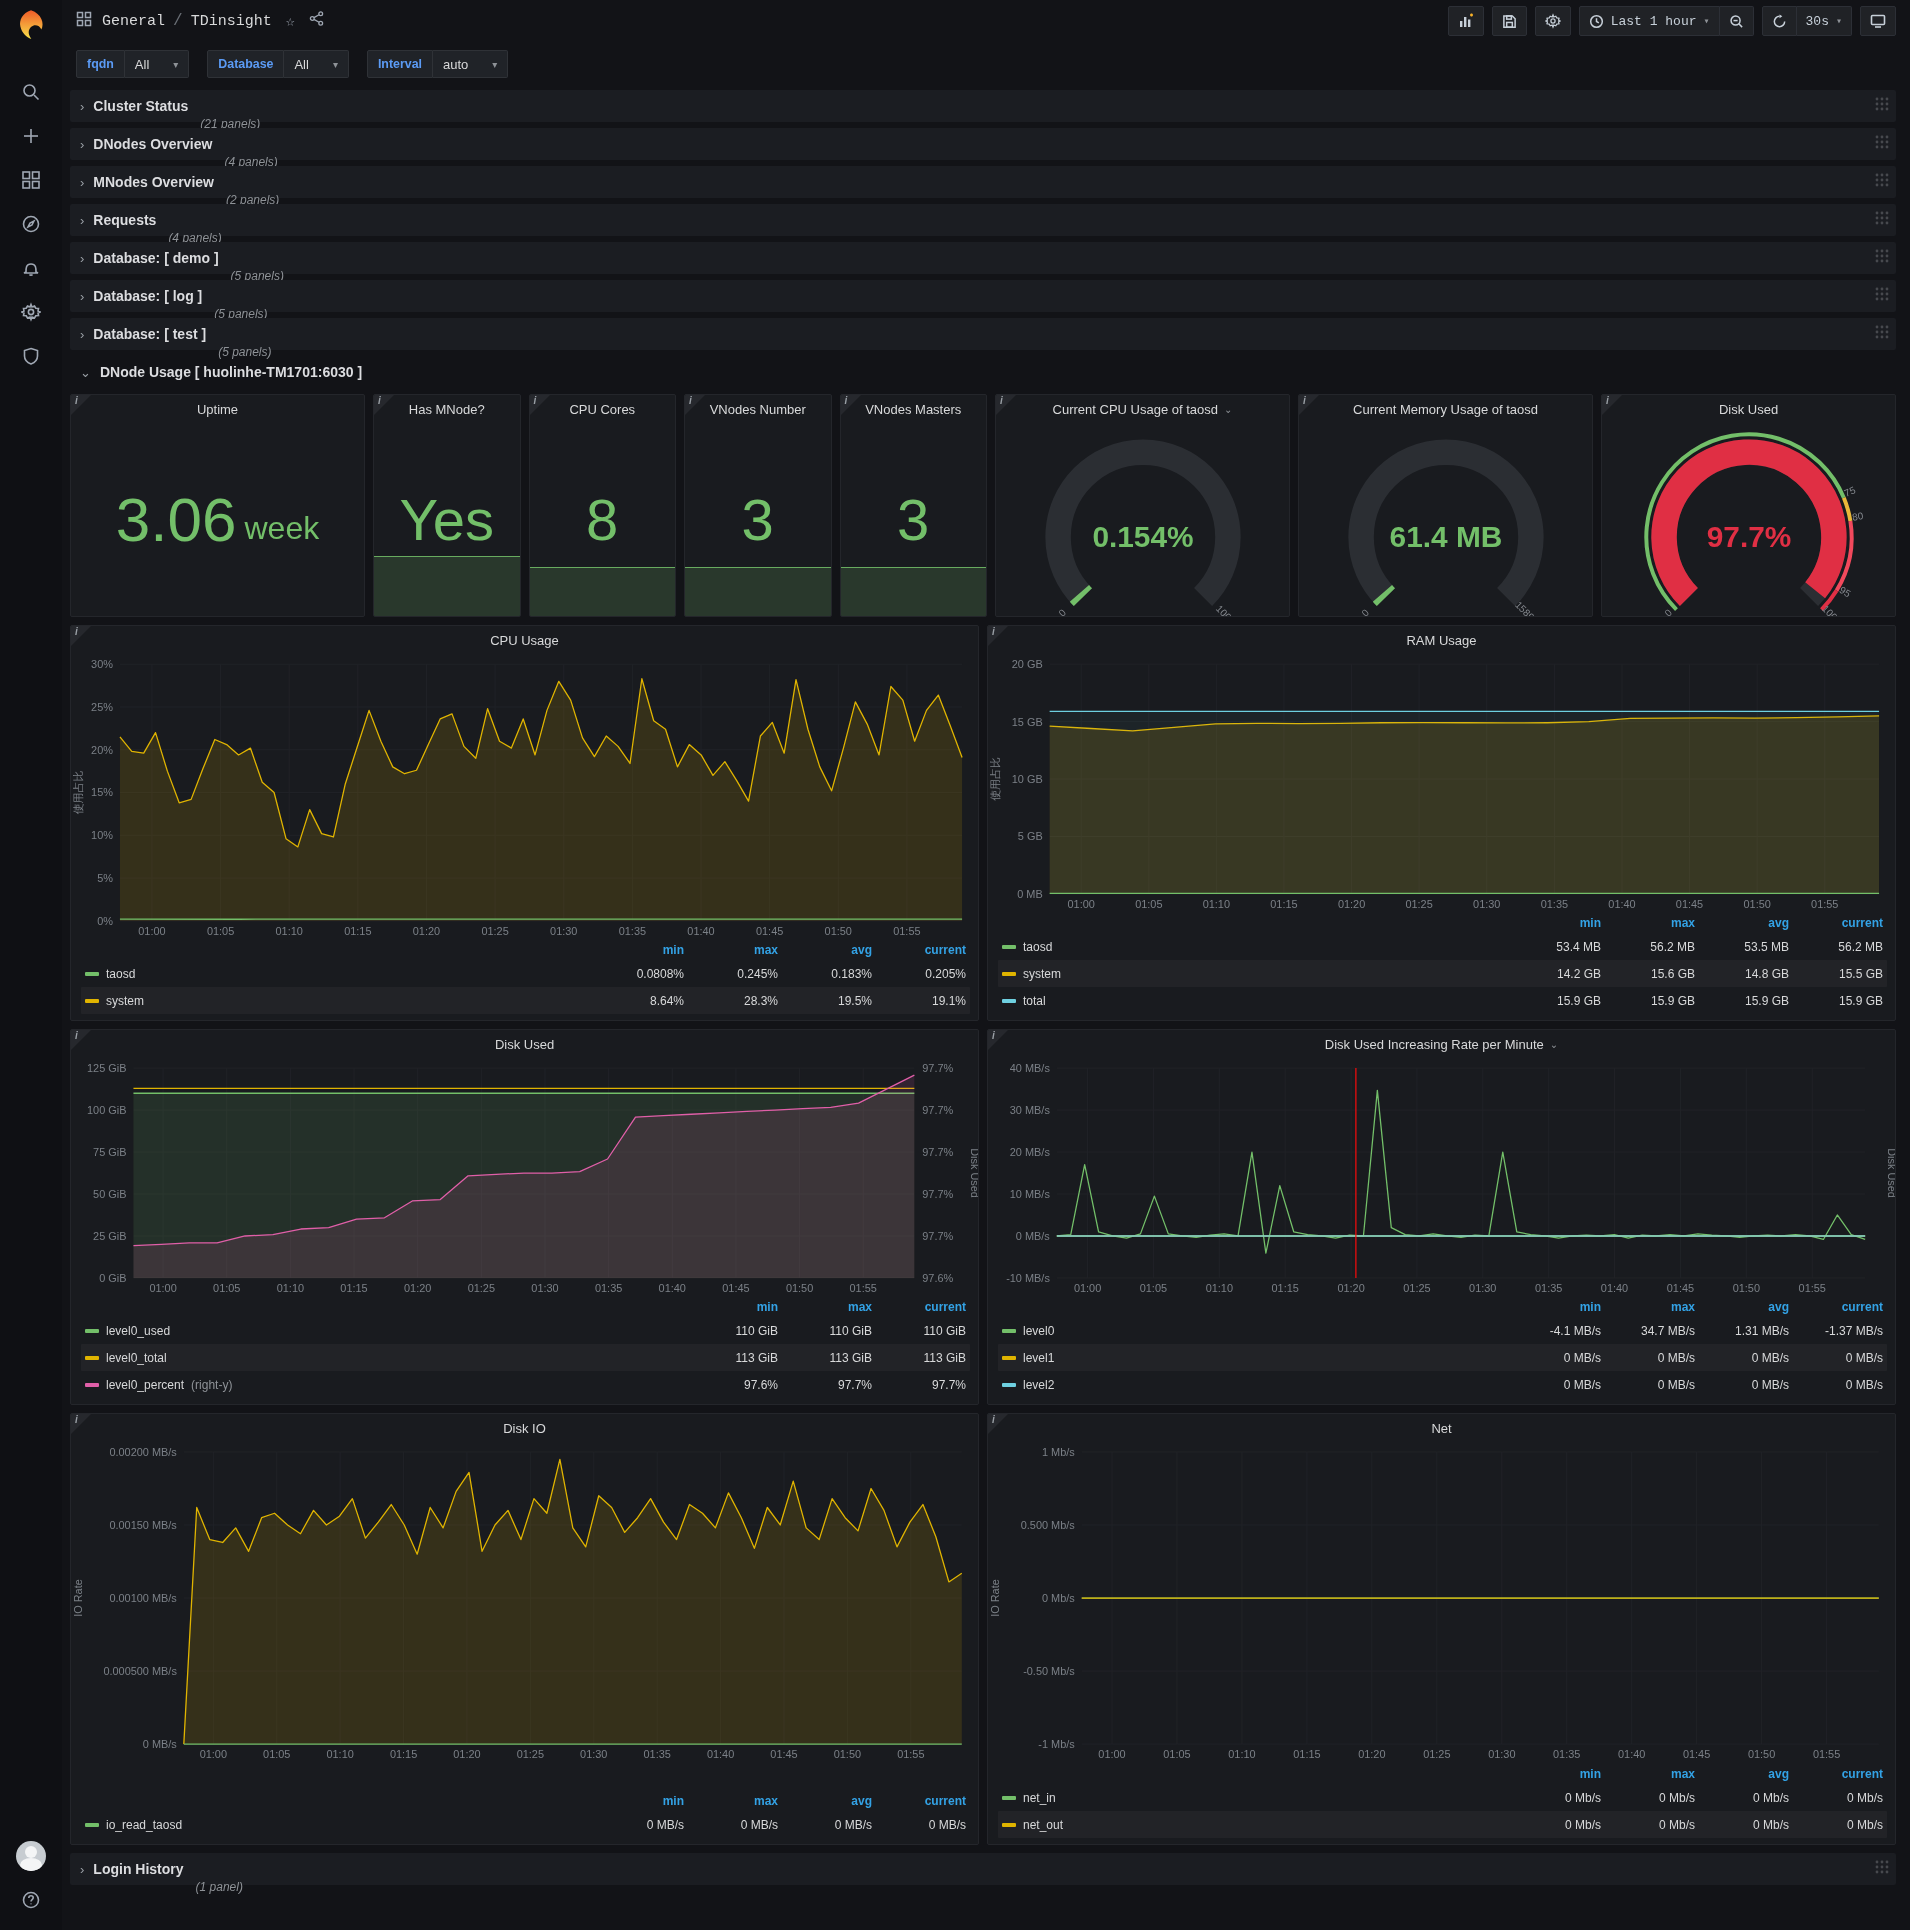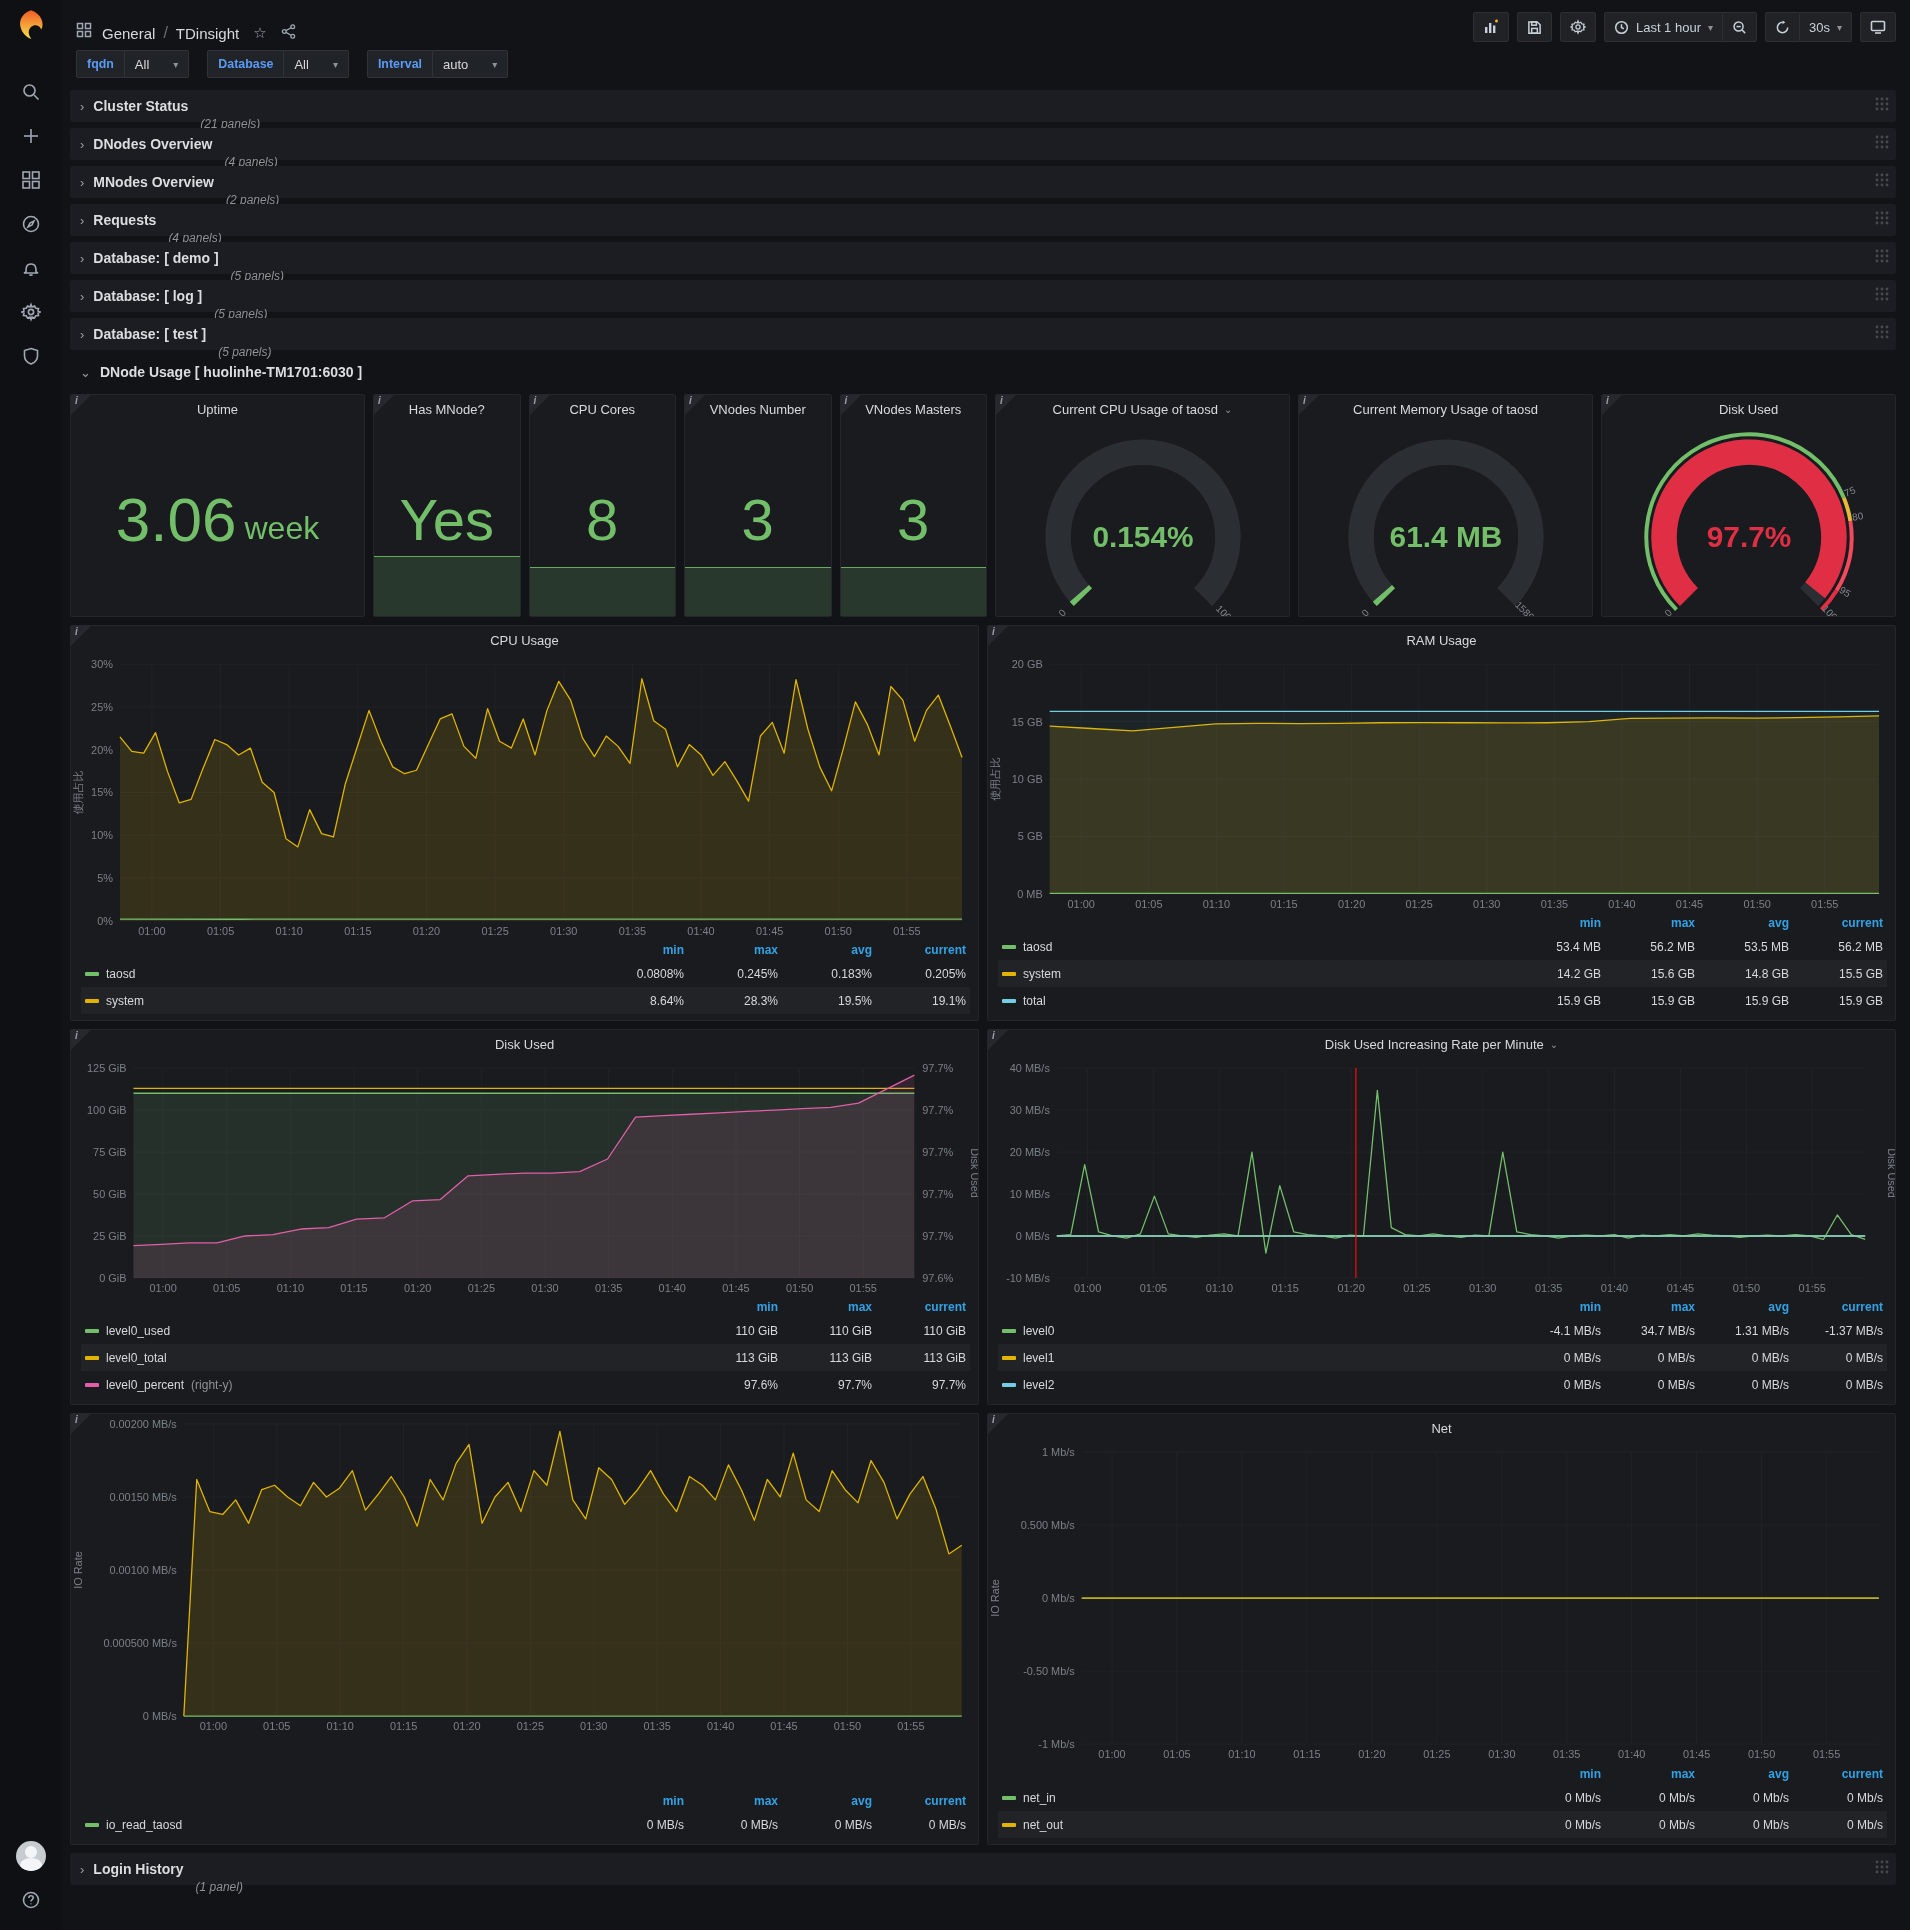--- a/index.html
+++ b/index.html
@@ -13,21 +13,21 @@
   .sicon { width:40px; height:44px; display:flex; align-items:center; justify-content:center;
     color:#9fa7b3; cursor:pointer; }
   .sicon svg { stroke:#9fa7b3; fill:none; stroke-width:1.6; }
   .spacer { flex:1; }
   .avatar { width:30px; height:30px; border-radius:50%; background:#c7ccd1; position:relative; overflow:hidden; }
   .avatar:before { content:""; position:absolute; left:9px; top:5px; width:12px; height:12px; border-radius:50%; background:#f4f5f6; }
   .avatar:after { content:""; position:absolute; left:4px; top:17px; width:22px; height:14px; border-radius:50%; background:#f4f5f6; }
 
   
   .main { margin-left:62px; }
-  .topnav { height:42px; display:flex; align-items:flex-end; padding:0 14px; }
+  .topnav { height:42px; display:flex; align-items:center; padding:0 14px;font-family:Liberation Mono, monospace; }
   .bc-grid { margin-right:10px; }
   .bc { font-size:15px; color:#d8d9da; cursor:pointer; }
   .bc-sep { color:#6a6f76; margin:0 8px; }
   .star, .share { margin-left:14px; color:#9fa7b3; cursor:pointer; font-size:15px; }
   .tright { margin-left:auto; display:flex; gap:8px; align-items:center; }
   .tbtn { height:30px; min-width:32px; display:flex; align-items:center; justify-content:center; gap:7px;
     background:#202226; border:1px solid #2c2f36; border-radius:2px; color:#c7d0d9; font-size:13px;
     padding:4px 9px; cursor:pointer; white-space:nowrap; }
   .tgroup { display:flex; }
   .tgroup .tbtn:not(:first-child){ border-left:none; border-radius:0 2px 2px 0; }
@@ -856,20 +856,23 @@
             </div>
           </div>
       </div>
     </div>
 
     <div class="crow crow3">
       <div class="panel">
         <div class="pcorner">
             <span>i</span>
           </div>
+        <div class="ph">
+            <span>Disk IO</span>
+          </div>
         <div class="cplot">
             <svg width="907" height="322" viewBox="0 0 912 324">
               <line x1="113.2" y1="304.0" x2="896" y2="304.0" stroke="#202227"></line>
               <text x="106.2" y="308" text-anchor="end" class="tick">0 MB/s</text>
               <line x1="113.2" y1="230.5" x2="896" y2="230.5" stroke="#202227"></line>
               <text x="106.2" y="234.5" text-anchor="end" class="tick">0.000500 MB/s</text>
               <line x1="113.2" y1="157.0" x2="896" y2="157.0" stroke="#202227"></line>
               <text x="106.2" y="161" text-anchor="end" class="tick">0.00100 MB/s</text>
               <line x1="113.2" y1="83.5" x2="896" y2="83.5" stroke="#202227"></line>
               <text x="106.2" y="87.5" text-anchor="end" class="tick">0.00150 MB/s</text>

